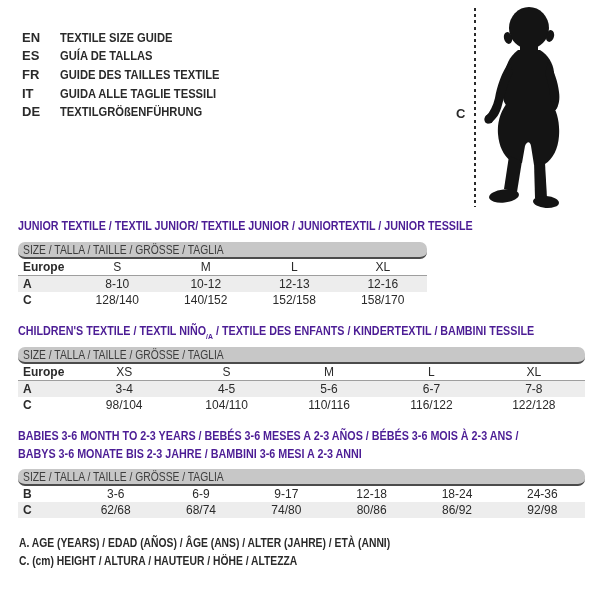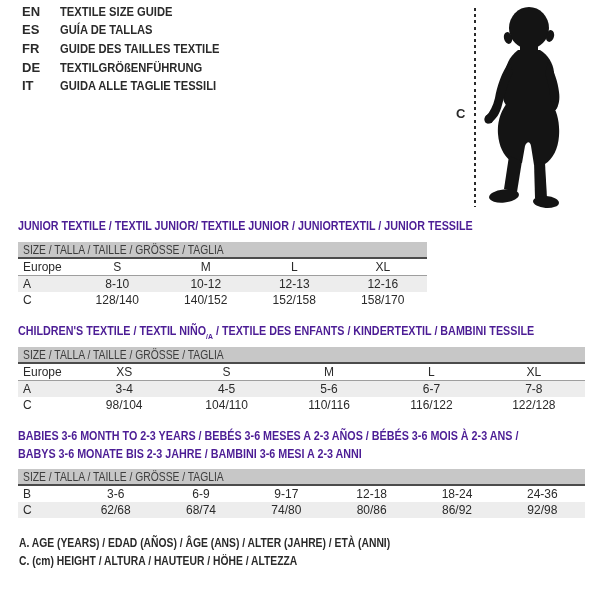--- a/index.html
+++ b/index.html
@@ -3,39 +3,39 @@
 <meta charset="utf-8">
 <style>
   html,body{margin:0;padding:0;background:#fff;}
   #stage{
     position:relative;width:600px;height:600px;background:#ffffff;
     font-family:"Liberation Sans",sans-serif;color:#2a2a2a;overflow:hidden;
   }
   .cond{display:inline-block;transform:scaleX(0.86);transform-origin:0 50%;white-space:nowrap;}
 
   
-  .lang{position:absolute;left:22px;top:2px;}
+  .lang{position:absolute;left:22px;top:28px;}
   .lang-row{display:flex;height:18.6px;align-items:center;font-weight:bold;font-size:13px;}
   .lang-code{width:38px;flex:0 0 38px;}
 
   
   .vline{position:absolute;left:474px;top:8px;width:2px;height:199px;
     background:repeating-linear-gradient(to bottom,#2a2a2a 0 3px,transparent 3px 6.2px);}
   .cmark{position:absolute;left:456px;top:106px;font-weight:bold;font-size:13px;}
   .baby{position:absolute;left:482px;top:6px;}
 
   
   .tbl-title{position:absolute;font-weight:bold;font-size:12.5px;color:#4c1d95;line-height:18px;}
   .tbl{position:absolute;font-size:12px;}
   .size-bar{height:14px;background:#c7c7c7;border-bottom:2px solid #4b4b4b;color:#3d3d3d;
-    padding:1px 0 0 5px;font-size:12px;line-height:14px;}
+    padding:1px 0 0 5px;font-size:12px;line-height:14px;border-radius:7px;}
   .trow{display:flex;height:16px;align-items:center;}
   .trow.bordered{border-bottom:1px solid #9e9e9e;}
   .trow.shaded{background:#ededed;}
-  .tlabel{width:50px;flex:0 0 50px;padding-left:5px;}
+  .tlabel{width:50px;flex:0 0 50px;padding-left:5px;font-weight:bold;}
   .tcell{flex:1;text-align:center;}
   .subsc{font-size:8px;vertical-align:sub;}
 
   
   .notes{position:absolute;left:19px;top:535px;font-weight:bold;font-size:12px;line-height:17.6px;}
   .note-line{height:17.6px;}
 </style>
 </head>
 <body>
 
@@ -48,26 +48,26 @@
     </div>
     <div class="lang-row">
       <span class="lang-code">ES</span>
       <span class="cond">GUÍA DE TALLAS</span>
     </div>
     <div class="lang-row">
       <span class="lang-code">FR</span>
       <span class="cond">GUIDE DES TAILLES TEXTILE</span>
     </div>
     <div class="lang-row">
+      <span class="lang-code">IT</span>
+      <span class="cond">GUIDA ALLE TAGLIE TESSILI</span>
+    </div>
+    <div class="lang-row">
       <span class="lang-code">DE</span>
       <span class="cond">TEXTILGRÖßENFÜHRUNG</span>
-    </div>
-    <div class="lang-row">
-      <span class="lang-code">IT</span>
-      <span class="cond">GUIDA ALLE TAGLIE TESSILI</span>
     </div>
   </div>
 
   <div class="vline"></div>
   <div class="cmark">C</div>
   <svg class="baby" width="90" height="204" viewBox="0 0 90 204">
     <g fill="#141414">
       <ellipse cx="47" cy="22" rx="20" ry="21"></ellipse>
       <ellipse cx="26" cy="32" rx="4" ry="6" transform="rotate(-14 26 32)"></ellipse>
       <ellipse cx="68" cy="30" rx="4" ry="6" transform="rotate(14 68 30)"></ellipse>

